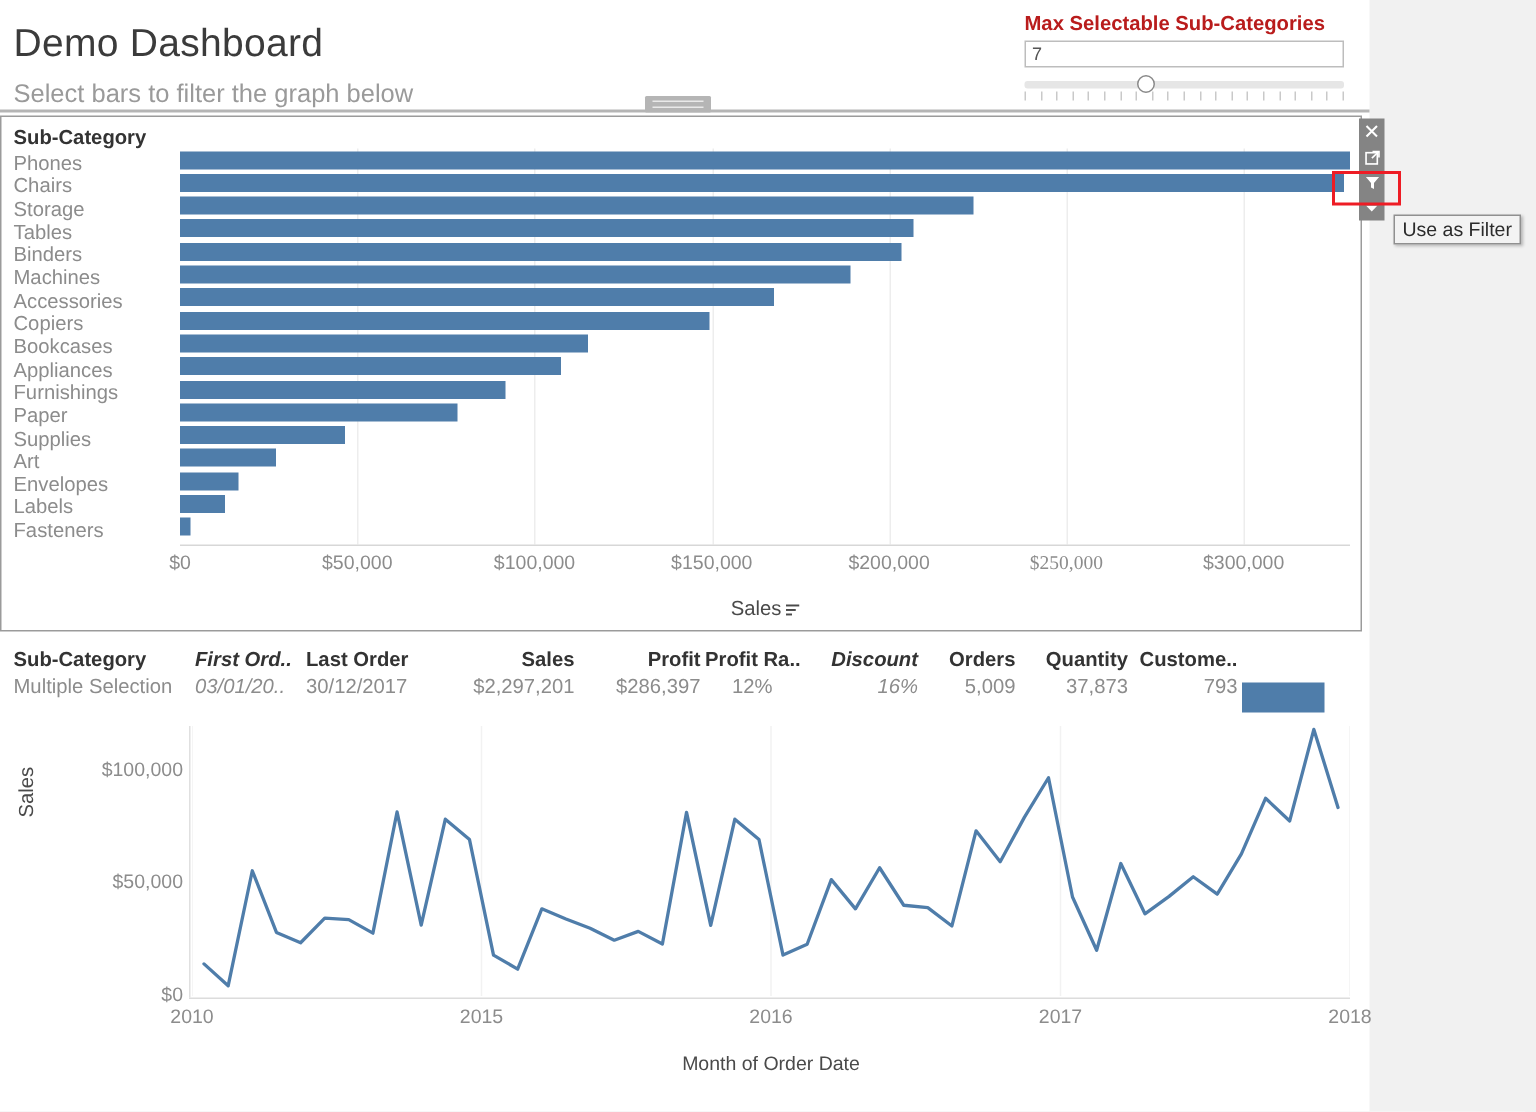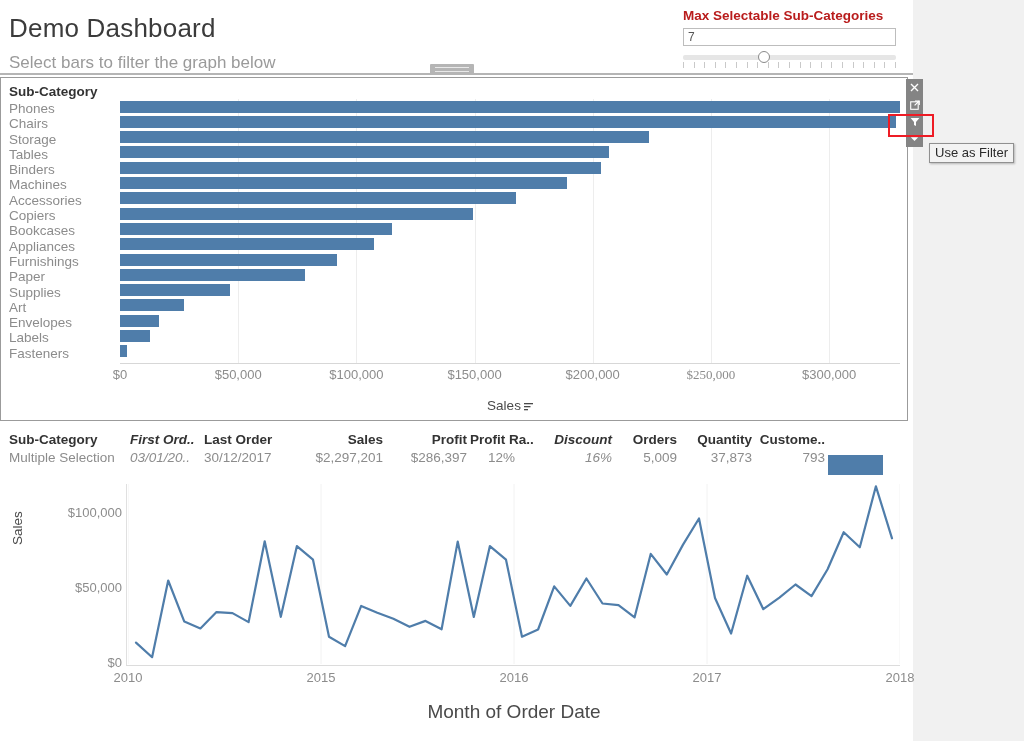--- a/index.html
+++ b/index.html
@@ -205,21 +205,21 @@
     position: absolute; left: 126px; top: 665px; width: 774px; height: 1px;
     background: #dcdcdc;
   }
   .xtick {
     position: absolute; top: 670px;
     font-size: 13px; color: #8c8c8c;
     transform: translateX(-50%); white-space: nowrap;
   }
   .line-axis-title {
     position: absolute; left: 128px; top: 701px; width: 772px;
-    text-align: center; font-size: 19px; color: #4a4a4a;
+    text-align: center; font-size: 13px; color: #4a4a4a;
     white-space: nowrap;
   }
 </style>
 </head>
 <body>
 
 <div id="root">
   <div class="dash-canvas"></div>
 
   <div class="dash-title">Demo Dashboard</div>

